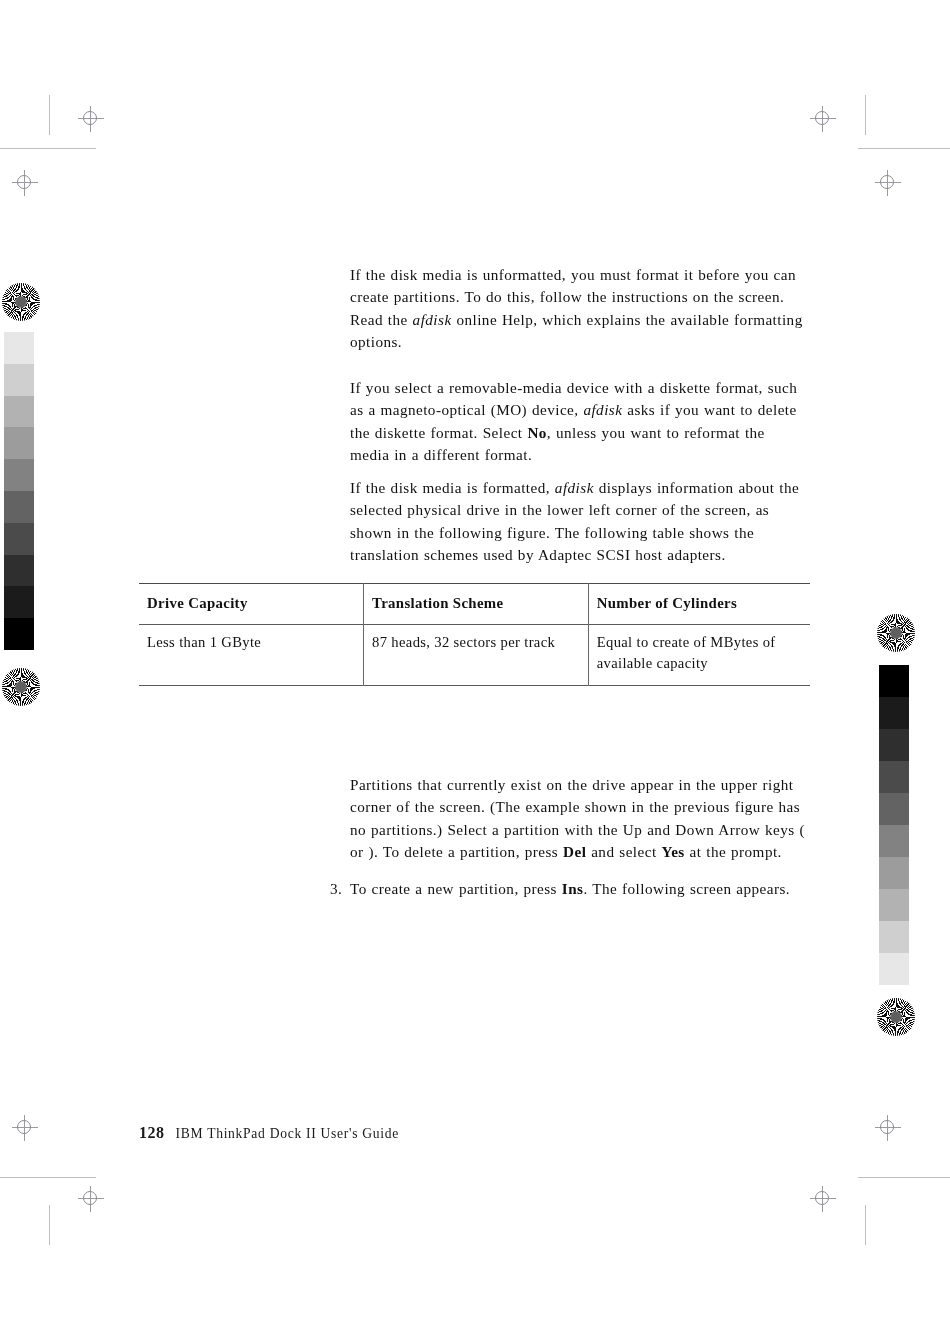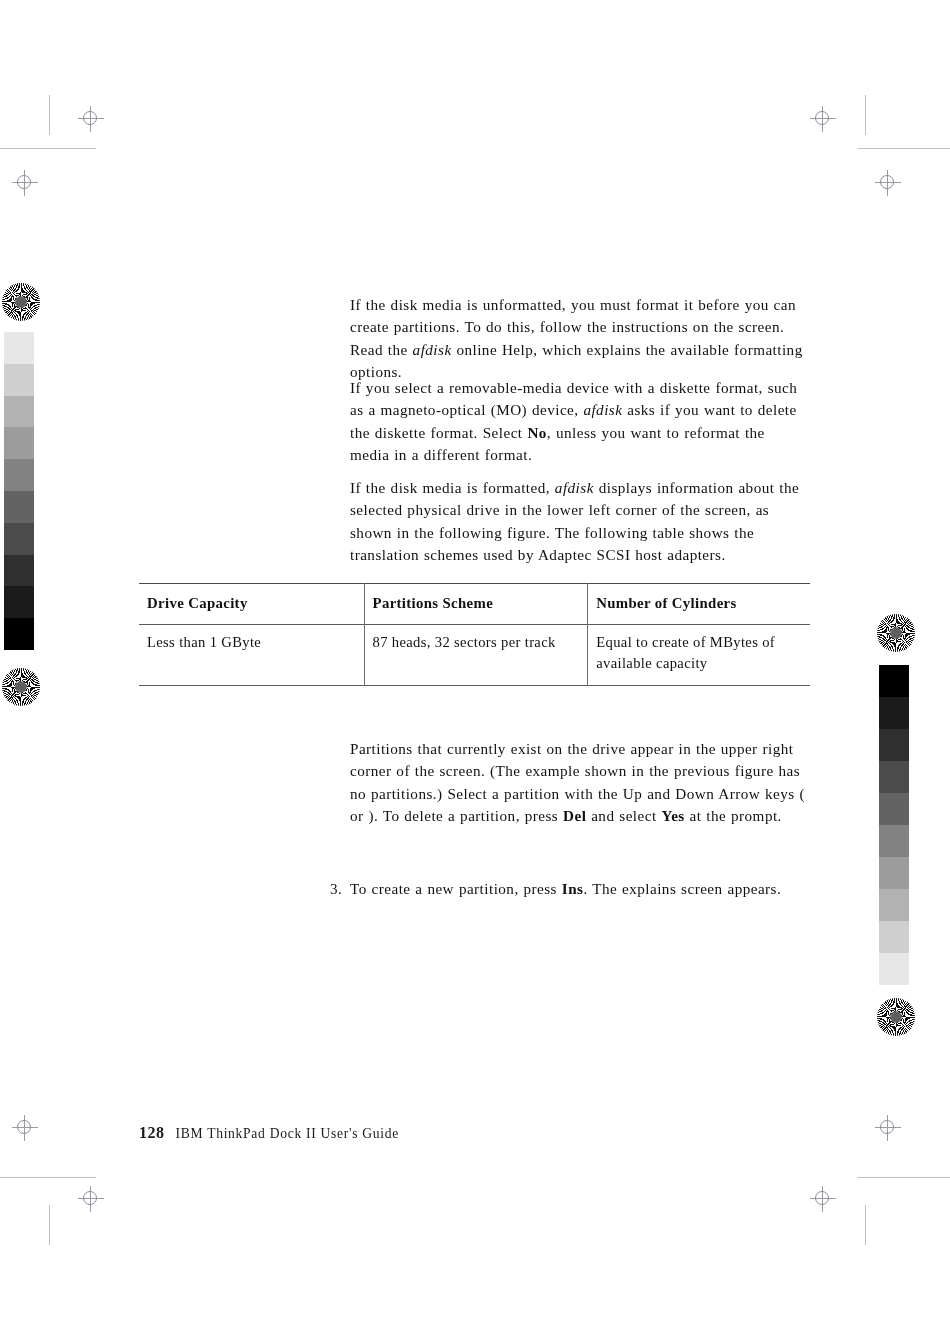--- a/index.html
+++ b/index.html
@@ -259,49 +259,49 @@
   <span style="height:32px; background:#828282;"></span>
   <span style="height:32px; background:#9c9c9c;"></span>
   <span style="height:32px; background:#b2b2b2;"></span>
   <span style="height:32px; background:#cfcfcf;"></span>
   <span style="height:32px; background:#e7e7e7;"></span>
 </div>
 <div class="star" style="left:877px; top:998px;"></div>
 
 <div class="content">
 
-  <p class="body-para" style="top:294px;"><span>If the disk media is unformatted, you must format it before you can create partitions.  To do this, follow the instructions on the screen.  Read the </span><i>afdisk</i><span> online Help, which explains the available formatting options.</span></p>
+  <p class="body-para" style="top:264px;"><span>If the disk media is unformatted, you must format it before you can create partitions.  To do this, follow the instructions on the screen.  Read the </span><i>afdisk</i><span> online Help, which explains the available formatting options.</span></p>
 
   <p class="body-para" style="top:377px;"><span>If you select a removable-media device with a diskette format, such as a magneto-optical (MO) device, </span><i>afdisk</i><span> asks if you want to delete the diskette format.  Select </span><b>No</b><span>, unless you want to reformat the media in a different format.</span></p>
 
   <p class="body-para" style="top:477px;"><span>If the disk media is formatted, </span><i>afdisk</i><span> displays information about the selected physical drive in the lower left corner of the screen, as shown in the following figure.  The following table shows the translation schemes used by Adaptec SCSI host adapters.</span></p>
 
   <div class="tbl-wrap">
     <table class="spec">
       <thead>
         <tr>
           <th class="c1">Drive Capacity</th>
-          <th class="c2">Partitions Scheme</th>
+          <th class="c2">Translation Scheme</th>
           <th class="c3">Number of Cylinders</th>
         </tr>
       </thead>
       <tbody>
         <tr class="rowline">
           <td class="c1">Less than 1 GByte</td>
           <td class="c2">87 heads, 32 sectors per track</td>
           <td class="c3">Equal to create of MBytes of available capacity</td>
         </tr>
       </tbody>
     </table>
   </div>
 
-  <p class="body-para" style="top:738px;"><span>Partitions that currently exist on the drive appear in the upper right corner of the screen.  (The example shown in the previous figure has no partitions.)  Select a partition with the Up and Down Arrow keys (  or  ).  To delete a partition, press </span><b>Del</b><span> and select </span><b>Yes</b><span> at the prompt.</span></p>
+  <p class="body-para" style="top:774px;"><span>Partitions that currently exist on the drive appear in the upper right corner of the screen.  (The example shown in the previous figure has no partitions.)  Select a partition with the Up and Down Arrow keys (  or  ).  To delete a partition, press </span><b>Del</b><span> and select </span><b>Yes</b><span> at the prompt.</span></p>
 
   <div class="step" style="top:878px;">
     <span class="num">3.</span>
-    <span class="step-text"><span>To create a new partition, press </span><b>Ins</b><span>.  The explains screen appears.</span></span>
+    <span class="step-text"><span>To create a new partition, press </span><b>Ins</b><span>.  The following screen appears.</span></span>
   </div>
 
   <div class="footer">
     <span class="pg">128</span><span class="bk">IBM ThinkPad Dock II User's Guide</span>
   </div>
 
 </div>
 
 </body></html>

